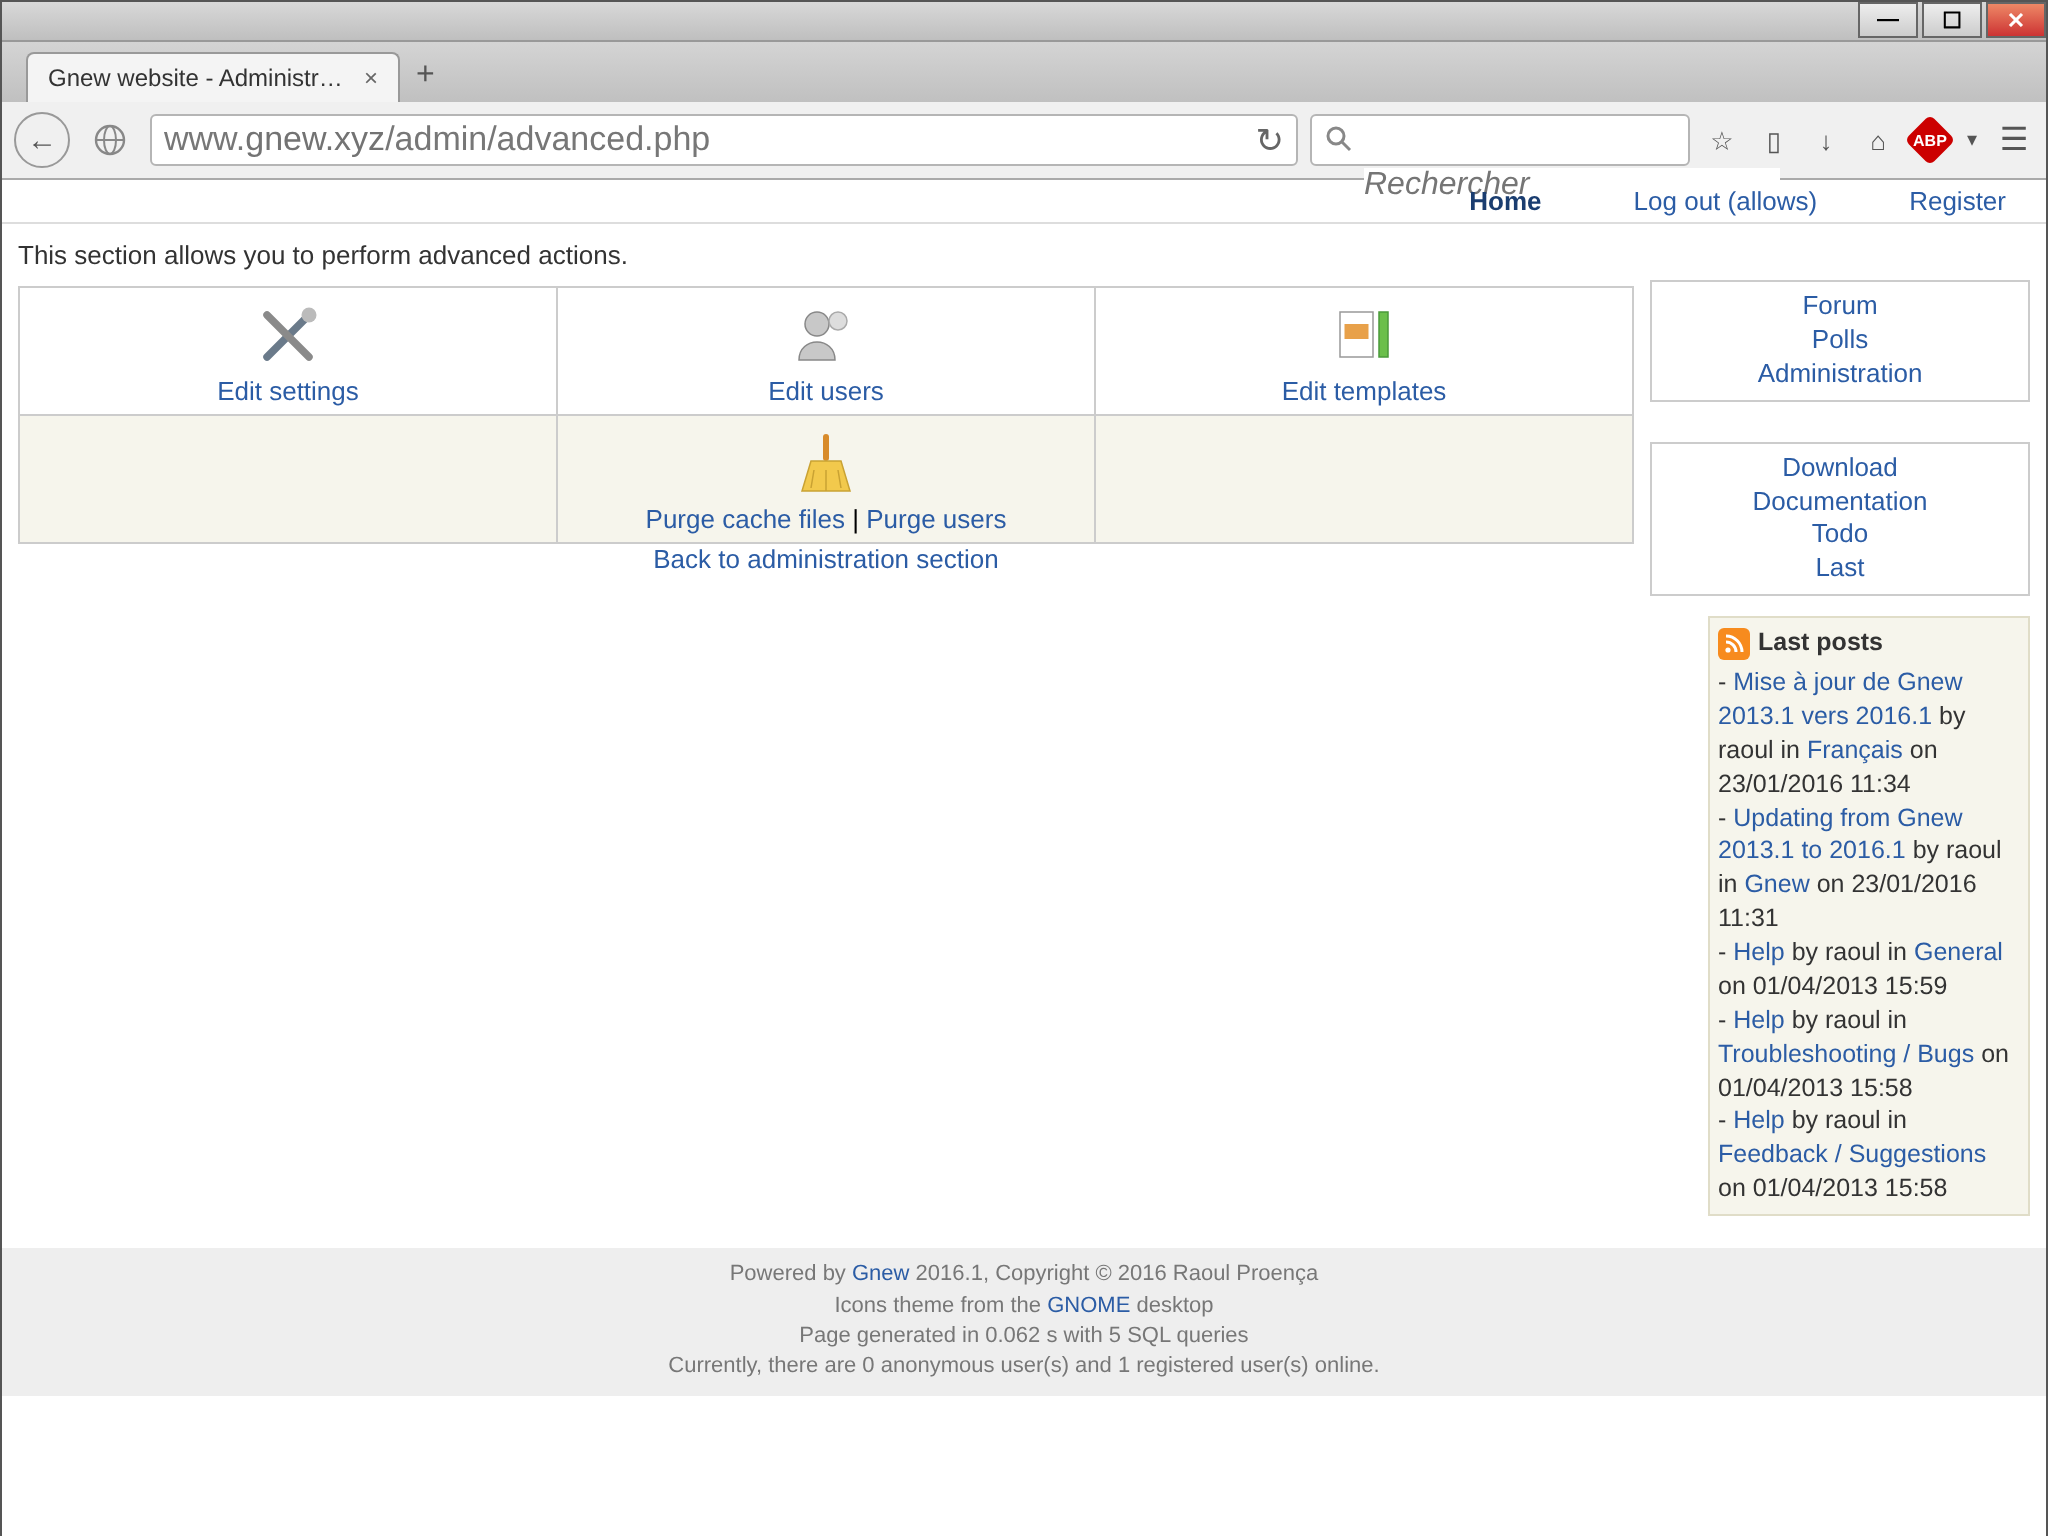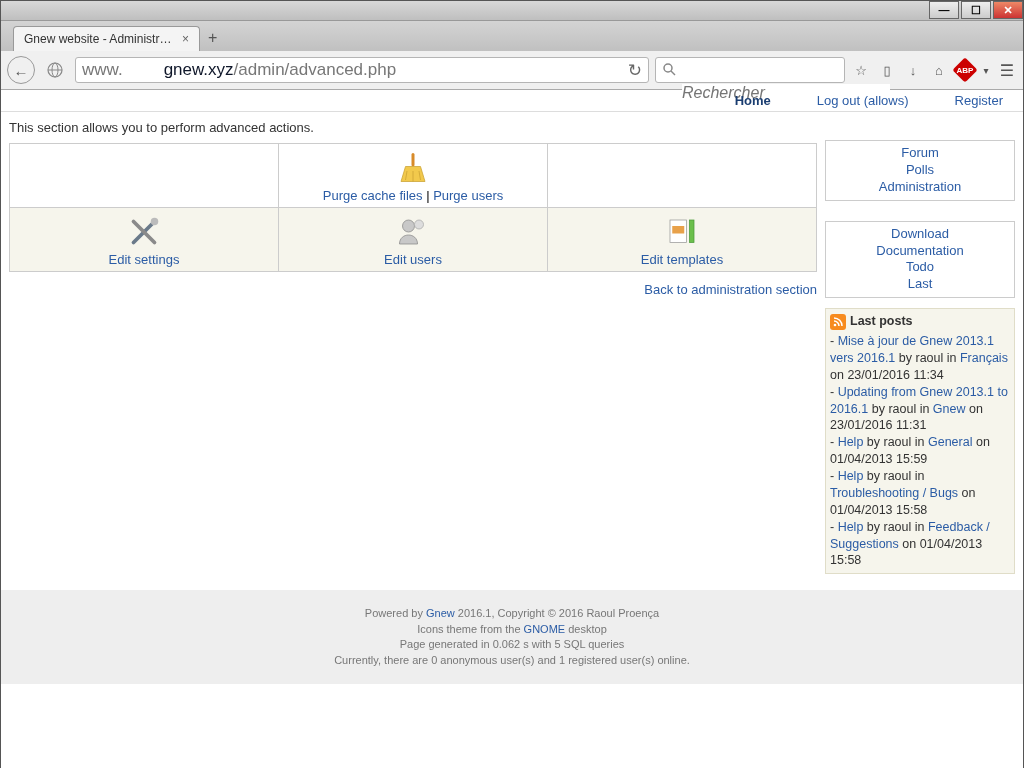--- a/index.html
+++ b/index.html
@@ -89,21 +89,21 @@
   height: 26px;
   background: #fff;
   border: 1px solid #b5b5b5;
   border-radius: 3px;
   display: flex;
   align-items: center;
   padding: 0 6px;
   color: #777;
   font-size: 17px;
 }
-.urlbar .dark { color: #0f172a; margin-left: 41px; }
+.urlbar .dark { color: #737373; }
 .urlbar .reload { margin-left: auto; color: #666; }
 .searchbar {
   width: 190px;
   height: 26px;
   background: #fff;
   border: 1px solid #b5b5b5;
   border-radius: 3px;
   display: flex;
   align-items: center;
   padding: 0 6px;
@@ -155,46 +155,47 @@
 }
 .grid td {
   border: 1px solid #ccc;
   width: 33.33%;
   text-align: center;
   padding: 4px;
 }
 .grid tr:nth-child(even) td { background: #f6f5ec; }
 .grid a { color: #2b5ca5; text-decoration: none; }
 .grid .cell-icon { height: 40px; display: flex; align-items: center; justify-content: center; }
-.backlink { text-align: right; margin-top: 10px; }
+.backlink { text-align: center; }
 .backlink a { color: #2b5ca5; text-decoration: none; }
 .sidebar { width: 190px; }
 .sidebox {
   border: 1px solid #ccc;
   margin-bottom: 10px;
   text-align: center;
   padding: 4px;
   margin-top: 20px;
 }
 .sidebox a { display: block; color: #2b5ca5; text-decoration: none; line-height: 1.3; }
 .posts {
   background: #f6f5ec;
   border: 1px solid #e0ddc8;
   padding: 4px;
   font-size: 12.5px;
   line-height: 1.35;
+  margin-left: 29px;
 }
 .posts-header { display: flex; align-items: center; gap: 4px; font-weight: bold; color: #333; margin-bottom: 3px; }
 .rss { width: 16px; height: 16px; background: #f78b1e; border-radius: 3px; display: inline-flex; align-items: center; justify-content: center; color: #fff; font-size: 11px; }
 .posts a { color: #2b5ca5; text-decoration: none; }
 .posts .item { color: #333; }
 .footer {
   background: #eee;
   text-align: center;
-  padding: 16px;
+  padding: 6px;
   color: #777;
   font-size: 11px;
   line-height: 1.4;
   margin-top: 8px;
 }
 .footer a { color: #2b5ca5; text-decoration: none; }
 .ico-svg { width: 36px; height: 36px; }
 </style>
 </head>
 <body>
@@ -260,67 +261,67 @@
       <a href="#">Register</a>
     </div>
 
     <div class="content">
       <div class="main">
         <p class="section-text">This section allows you to perform advanced actions.</p>
 
         <table class="grid">
           <tbody>
               <tr>
+            <td>
+              <div class="cell-icon">
+                <svg class="ico-svg" viewBox="0 0 48 48">
+                  <line x1="10" y1="38" x2="38" y2="10" stroke="#6a7a8a" stroke-width="5" stroke-linecap="round"></line>
+                  <line x1="10" y1="10" x2="38" y2="38" stroke="#8a8a8a" stroke-width="5" stroke-linecap="round"></line>
+                  <circle cx="38" cy="10" r="5" fill="#bbb"></circle>
+                </svg>
+              </div>
+              <a href="#">Edit settings</a>
+            </td>
+            <td>
+              <div class="cell-icon">
+                <svg class="ico-svg" viewBox="0 0 48 48">
+                  <circle cx="18" cy="16" r="8" fill="#c8c8c8" stroke="#888"></circle>
+                  <path d="M6 40c0-8 6-12 12-12s12 4 12 12z" fill="#c8c8c8" stroke="#888"></path>
+                  <circle cx="32" cy="14" r="6" fill="#ddd" stroke="#aaa"></circle>
+                </svg>
+              </div>
+              <a href="#">Edit users</a>
+            </td>
+            <td>
+              <div class="cell-icon">
+                <svg class="ico-svg" viewBox="0 0 48 48">
+                  <rect x="8" y="8" width="22" height="30" fill="#fff" stroke="#999"></rect>
+                  <rect x="11" y="16" width="16" height="10" fill="#e8a14a"></rect>
+                  <rect x="34" y="8" width="6" height="30" fill="#6bbf4b" stroke="#4a9a3a"></rect>
+                </svg>
+              </div>
+              <a href="#">Edit templates</a>
+            </td>
+          </tr>
+          <tr>
             <td></td>
             <td>
               <div class="cell-icon">
                 <svg class="ico-svg" viewBox="0 0 48 48">
                   <rect x="22" y="4" width="4" height="18" rx="2" fill="#d88b2a"></rect>
                   <path d="M14 22h20l6 20H8z" fill="#f2c94c" stroke="#c9a233"></path>
                   <line x1="16" y1="28" x2="14" y2="40" stroke="#c9a233"></line>
                   <line x1="24" y1="28" x2="24" y2="42" stroke="#c9a233"></line>
                   <line x1="32" y1="28" x2="34" y2="40" stroke="#c9a233"></line>
                 </svg>
               </div>
               <a href="#">Purge cache files</a><span> | </span><a href="#">Purge users</a>
             </td>
             <td></td>
           </tr>
-          <tr>
-            <td>
-              <div class="cell-icon">
-                <svg class="ico-svg" viewBox="0 0 48 48">
-                  <line x1="10" y1="38" x2="38" y2="10" stroke="#6a7a8a" stroke-width="5" stroke-linecap="round"></line>
-                  <line x1="10" y1="10" x2="38" y2="38" stroke="#8a8a8a" stroke-width="5" stroke-linecap="round"></line>
-                  <circle cx="38" cy="10" r="5" fill="#bbb"></circle>
-                </svg>
-              </div>
-              <a href="#">Edit settings</a>
-            </td>
-            <td>
-              <div class="cell-icon">
-                <svg class="ico-svg" viewBox="0 0 48 48">
-                  <circle cx="18" cy="16" r="8" fill="#c8c8c8" stroke="#888"></circle>
-                  <path d="M6 40c0-8 6-12 12-12s12 4 12 12z" fill="#c8c8c8" stroke="#888"></path>
-                  <circle cx="32" cy="14" r="6" fill="#ddd" stroke="#aaa"></circle>
-                </svg>
-              </div>
-              <a href="#">Edit users</a>
-            </td>
-            <td>
-              <div class="cell-icon">
-                <svg class="ico-svg" viewBox="0 0 48 48">
-                  <rect x="8" y="8" width="22" height="30" fill="#fff" stroke="#999"></rect>
-                  <rect x="11" y="16" width="16" height="10" fill="#e8a14a"></rect>
-                  <rect x="34" y="8" width="6" height="30" fill="#6bbf4b" stroke="#4a9a3a"></rect>
-                </svg>
-              </div>
-              <a href="#">Edit templates</a>
-            </td>
-          </tr>
         </tbody>
           </table>
 
         <div class="backlink">
           <a href="#">Back to administration section</a>
         </div>
       </div>
 
       <div class="sidebar">
         <div class="sidebox">

